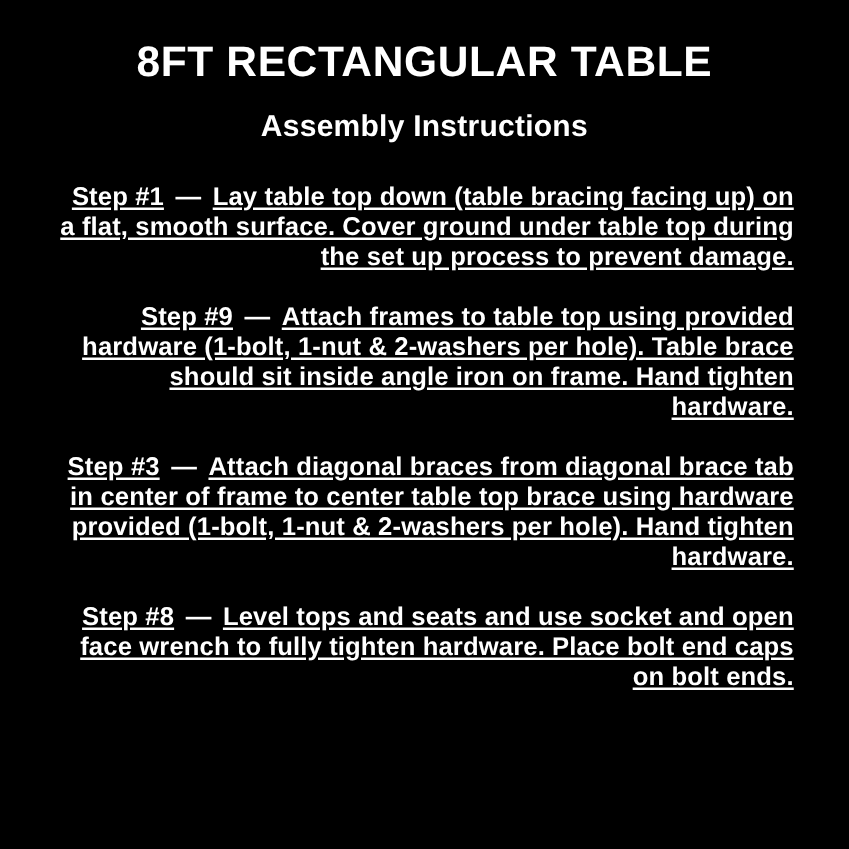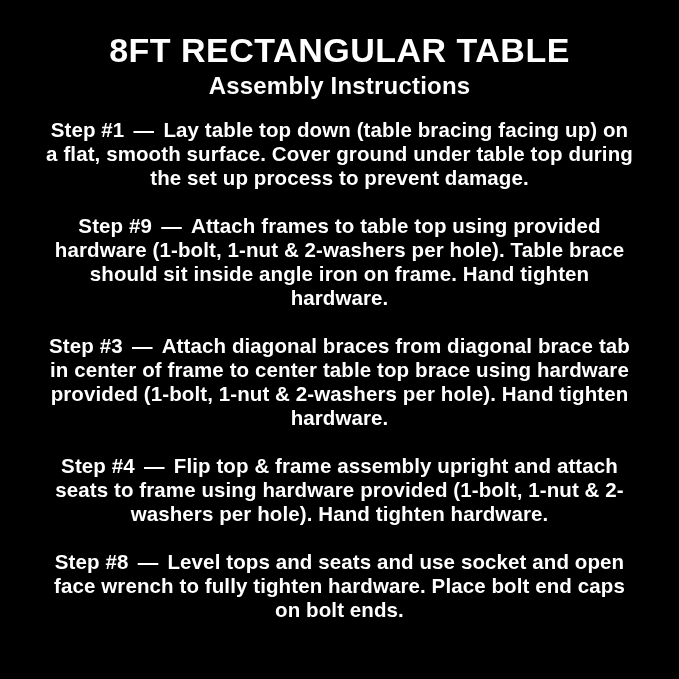--- a/index.html
+++ b/index.html
@@ -18,31 +18,32 @@
     box-sizing: border-box;
     padding: 26px 44px 0 44px;
     overflow: hidden;
   }
   .header {
     text-align: center;
   }
   .title {
     font-size: 34px;
     line-height: 1.1;
-    margin: 6px 0 4px 0;
+    margin: 6px 0 20px 0;
     letter-spacing: 0.5px;
   }
   .subtitle {
     font-size: 24px;
     line-height: 1.1;
-    margin: 0 0 18px 0;
+    margin: 0 0 30px 0;
     letter-spacing: 0.2px;
   }
   .steps {
-    text-align: center;
+    text-align: right;
+    text-decoration: underline;
   }
   .step {
     font-size: 20.5px;
     line-height: 1.17;
     margin: 0 0 24px 0;
     letter-spacing: 0.1px;
   }
   .step .dash {
     display: inline-block;
     margin: 0 0.45em;
@@ -59,19 +60,18 @@
   </div>
 
   <div class="steps">
 
     <p class="step"><span>Step #1</span><span class="dash">—</span><span>Lay table top down (table bracing facing up) on a flat, smooth surface. Cover ground under table top during the set up process to prevent damage.</span></p>
 
     <p class="step"><span>Step #9</span><span class="dash">—</span><span>Attach frames to table top using provided hardware (1-bolt, 1-nut &amp; 2-washers per hole). Table brace should sit inside angle iron on frame. Hand tighten hardware.</span></p>
 
     <p class="step"><span>Step #3</span><span class="dash">—</span><span>Attach diagonal braces from diagonal brace tab in center of frame to center table top brace using hardware provided (1-bolt, 1-nut &amp; 2-washers per hole). Hand tighten hardware.</span></p>
 
-    <p class="step"><span>Step #4</span><span class="dash">—</span><span>Flip top &amp; frame assembly upright and attach seats to frame using hardware provided (1-bolt, 1-nut &amp; 2-washers per hole). Hand tighten hardware.</span></p>
 
     <p class="step"><span>Step #8</span><span class="dash">—</span><span>Level tops and seats and use socket and open face wrench to fully tighten hardware. Place bolt end caps on bolt ends.</span></p>
 
   </div>
 
 </div>
 
 </body></html>

